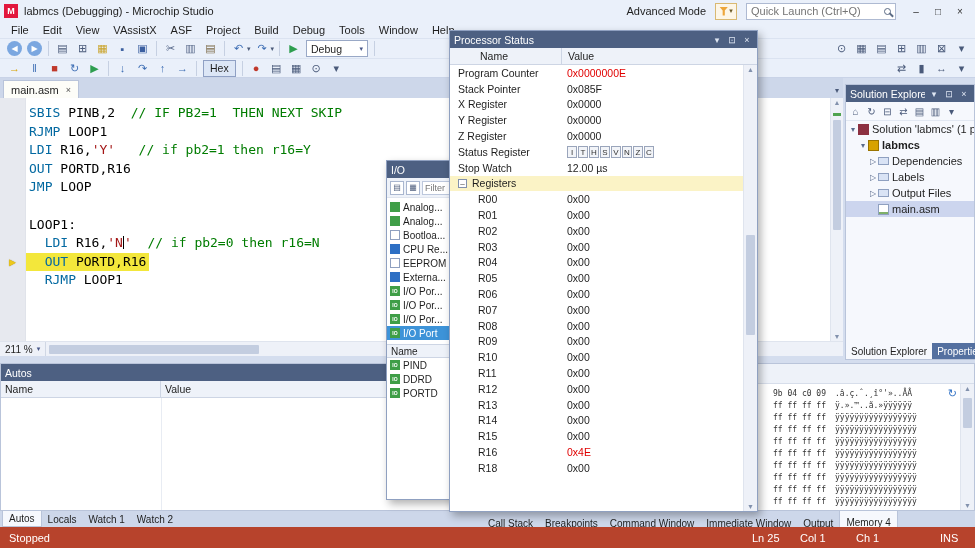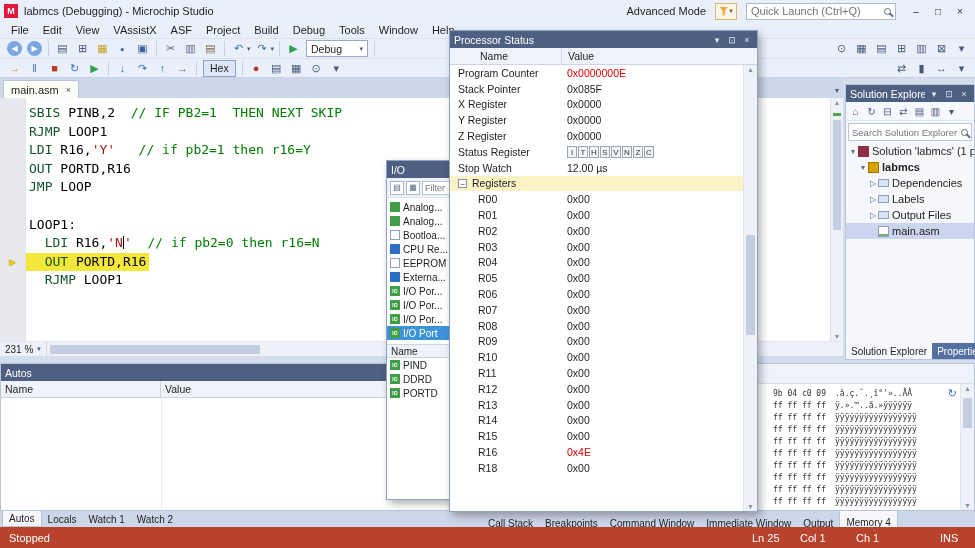--- a/index.html
+++ b/index.html
@@ -39,21 +39,21 @@
   .doc-tab{height:18px;background:#fdfdf8;border:1px solid #b9c4da;border-bottom:none;display:flex;align-items:center;gap:7px;padding:0 7px;font-size:11px}
   .doc-tab .close{font-size:9px;color:#555}
   .strip-overflow{position:absolute;right:4px;bottom:3px;font-size:8px;color:#4a5a7a}
   .editor-body{position:absolute;left:0;top:20px;right:0;bottom:15px;display:flex;overflow:hidden}
   #gutter{width:26px;background:#e7e9ef;border-right:1px solid #e0e3ea;padding-top:6px;flex:none}
   .gut-cell{height:18.6px;display:flex;align-items:center;justify-content:center;font-size:11px;color:#edc81c;text-shadow:0 0 1px #8a7400}
   #code-lines{flex:1;padding-top:6px;font-family:"DejaVu Sans Mono","Liberation Mono",monospace;font-size:13px;white-space:pre;overflow:hidden}
   .code-line{height:18.6px;line-height:18.6px}
   .line-inner{display:inline-block;padding:0 3px;height:18.6px}
   .exec{background:#f3e73b}
-  .tok.kw{color:#14532d}.tok.com{color:#007c00}.tok.str{color:#a31515}.tok.pl{color:#000}
+  .tok.kw{color:#0369a1}.tok.com{color:#007c00}.tok.str{color:#a31515}.tok.pl{color:#000}
   .caret{display:inline-block;width:1px;height:13px;background:#000;vertical-align:-2px}
   .vscroll{width:13px;background:#eef1f8;border-left:1px solid #dfe4ee;position:relative;flex:none}
   .vs-arrow{position:absolute;left:0;width:100%;text-align:center;font-size:7px;color:#8291ad}
   .vs-thumb{position:absolute;left:2px;right:2px;background:#c3cde0;border-radius:1px}
   .green-tick{position:absolute;left:2px;width:8px;height:3px;background:#4fa34f;top:15px}
   .editor-foot{position:absolute;left:0;right:0;bottom:0;height:15px;background:#eef1f8;border-top:1px solid #dfe4ee;display:flex;align-items:center}
   .zoom{display:flex;gap:4px;align-items:center;padding:0 5px;font-size:10px;border-right:1px solid #d0d7e4;height:100%}
   .zoom .cbx{font-size:7px;color:#49598a}
   .hthumb{height:9px;width:210px;background:#c3cde0;margin-left:3px;border-radius:1px}
 
@@ -270,21 +270,21 @@
       <div id="code-lines"><div class="code-line"><span class="line-inner"><span class="tok kw">SBIS</span><span class="tok pl"> PINB,2  </span><span class="tok com">// IF PB2=1  THEN NEXT SKIP</span></span></div><div class="code-line"><span class="line-inner"><span class="tok kw">RJMP</span><span class="tok pl"> LOOP1</span></span></div><div class="code-line"><span class="line-inner"><span class="tok kw">LDI</span><span class="tok pl"> R16,</span><span class="tok str">'Y'</span><span class="tok pl">   </span><span class="tok com">// if pb2=1 then r16=Y</span></span></div><div class="code-line"><span class="line-inner"><span class="tok kw">OUT</span><span class="tok pl"> PORTD,R16</span></span></div><div class="code-line"><span class="line-inner"><span class="tok kw">JMP</span><span class="tok pl"> LOOP</span></span></div><div class="code-line"><span class="line-inner"></span></div><div class="code-line"><span class="line-inner"><span class="tok pl">LOOP1:</span></span></div><div class="code-line"><span class="line-inner"><span class="tok pl">  </span><span class="tok kw">LDI</span><span class="tok pl"> R16,</span><span class="tok str">'N</span><span class="caret"></span><span class="tok str">'</span><span class="tok pl">  </span><span class="tok com">// if pb2=0 then r16=N</span></span></div><div class="code-line"><span class="line-inner exec"><span class="tok pl">  </span><span class="tok kw">OUT</span><span class="tok pl"> PORTD,R16</span></span></div><div class="code-line"><span class="line-inner"><span class="tok pl">  </span><span class="tok kw">RJMP</span><span class="tok pl"> LOOP1</span></span></div></div>
       <div class="vscroll">
         <span class="vs-arrow" style="top:1px">▲</span>
         <span class="green-tick"></span>
         <div class="vs-thumb" style="top:22px;height:110px"></div>
         <span class="vs-arrow" style="bottom:1px">▼</span>
       </div>
     </div>
     <div class="editor-foot">
       <div class="zoom">
-        <span>231 %</span>
+        <span>211 %</span>
         <span class="cbx">▾</span>
       </div>
       <div class="hthumb"></div>
     </div>
   </div>
 
   <div id="se-panel" class="abs">
     <div class="panel-head">
       <span class="ph-title">Solution Explorer</span>
     <span class="ph-ic">▾</span>
@@ -293,24 +293,20 @@
       </div>
     <div class="se-toolbar" id="se-toolbar">
         <span class="se-tb-ic">⌂</span>
         <span class="se-tb-ic">↻</span>
         <span class="se-tb-ic">⊟</span>
         <span class="se-tb-ic">⇄</span>
         <span class="se-tb-ic">▤</span>
         <span class="se-tb-ic">▥</span>
         <span class="se-tb-ic">▾</span>
       </div>
-    <div class="se-search">
-      <input placeholder="Search Solution Explorer" style="">
-      <span class="mag"></span>
-    </div>
     <div class="se-tree" id="se-tree">
         <div class="se-row" style="padding-left: 2px;">
           <span class="se-exp">▾</span>
           <span class="se-ic solution"></span>
           <span>Solution 'labmcs' (1 project)</span>
         </div>
         <div class="se-row" style="padding-left: 12px;">
           <span class="se-exp">▾</span>
           <span class="se-ic project"></span>
           <span style="font-weight: bold;">labmcs</span>

